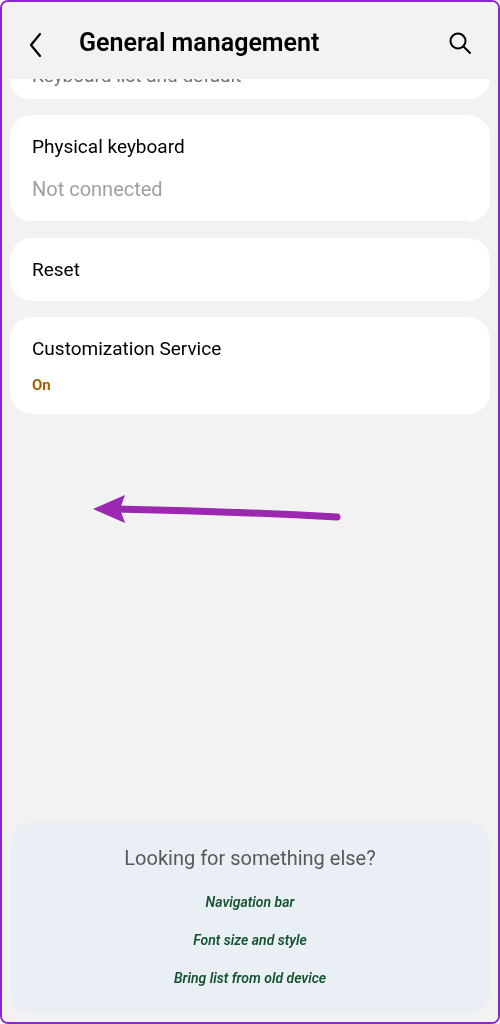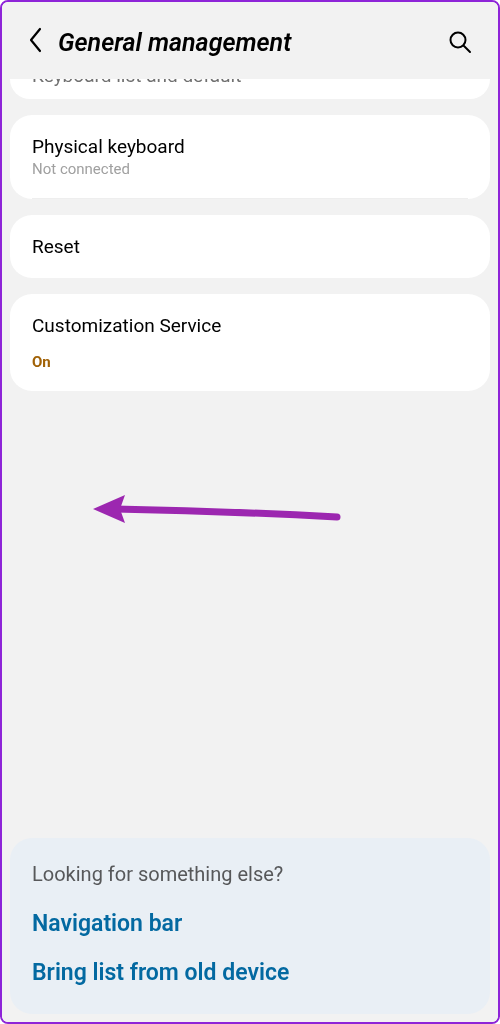--- a/index.html
+++ b/index.html
@@ -20,24 +20,23 @@
     .container {
       background: #f2f2f2;
       width: 100%;
       height: 100%;
       padding: 8px;
       display: flex;
       flex-direction: column;
     }
     .header {
       display: flex;
-      align-items: flex-start;
+      align-items: flex-end;
       padding: 18px 10px 22px 10px;
-      gap: 10px;
-      font-style: italic;
+      gap: 31px;
     }
     .back-btn {
       width: 24px;
       height: 24px;
       display: flex;
       align-items: center;
       justify-content: center;
       margin-left: 4px;
     }
     .title {
@@ -65,23 +64,23 @@
       border-top-right-radius: 0;
     }
     .item {
       padding: 20px 22px;
     }
     .item-label {
       font-size: 19px;
       color: #000;
     }
     .item-sub {
-      font-size: 15px;
+      font-size: 20px;
       color: #a0a0a0;
-      margin-top: 2px;
+      margin-top: 19px;
     }
     .item-sub-blue {
       font-size: 15px;
       color: #a16207;
       margin-top: 16px;
       font-weight: bold;
     }
     .divider {
       height: 1px;
       background: #eeeeee;
@@ -99,31 +98,33 @@
     .cut-text {
       position: absolute;
       bottom: 14px;
       left: 22px;
     }
     .bottom-card {
       background: #e9eff5;
       border-radius: 22px;
       padding: 24px 22px 28px 22px;
       margin-top: auto;
+      text-align: center;
     }
     .bottom-title {
       font-size: 20px;
       color: #57585a;
       margin-bottom: 24px;
     }
     .link-item {
-      font-size: 23px;
+      font-size: 14px;
       font-weight: 600;
-      color: #0369a1;
+      color: #14532d;
       margin-bottom: 22px;
+      font-style: italic;
     }
     .link-item:last-child {
       margin-bottom: 0;
     }
     .arrow-annotation {
       position: absolute;
       left: 85px;
       top: 487px;
       width: 260px;
       height: 40px;
@@ -175,20 +176,21 @@
   <div class="card">
     <div class="item">
       <div class="item-label">Customization Service</div>
       <div class="item-sub-blue">On</div>
     </div>
   </div>
 
   <div class="bottom-card">
     <div class="bottom-title">Looking for something else?</div>
     <div class="link-item">Navigation bar</div>
+    <div class="link-item">Font size and style</div>
     <div class="link-item">Bring list from old device</div>
   </div>
 
 </div>
 
 <svg class="arrow-annotation" viewBox="0 0 260 40">
   <defs>
     <linearGradient id="arrowGrad" x1="0" y1="0" x2="1" y2="0">
       <stop offset="0%" stop-color="#9c27b0"></stop>
       <stop offset="100%" stop-color="#9c27b0"></stop>

